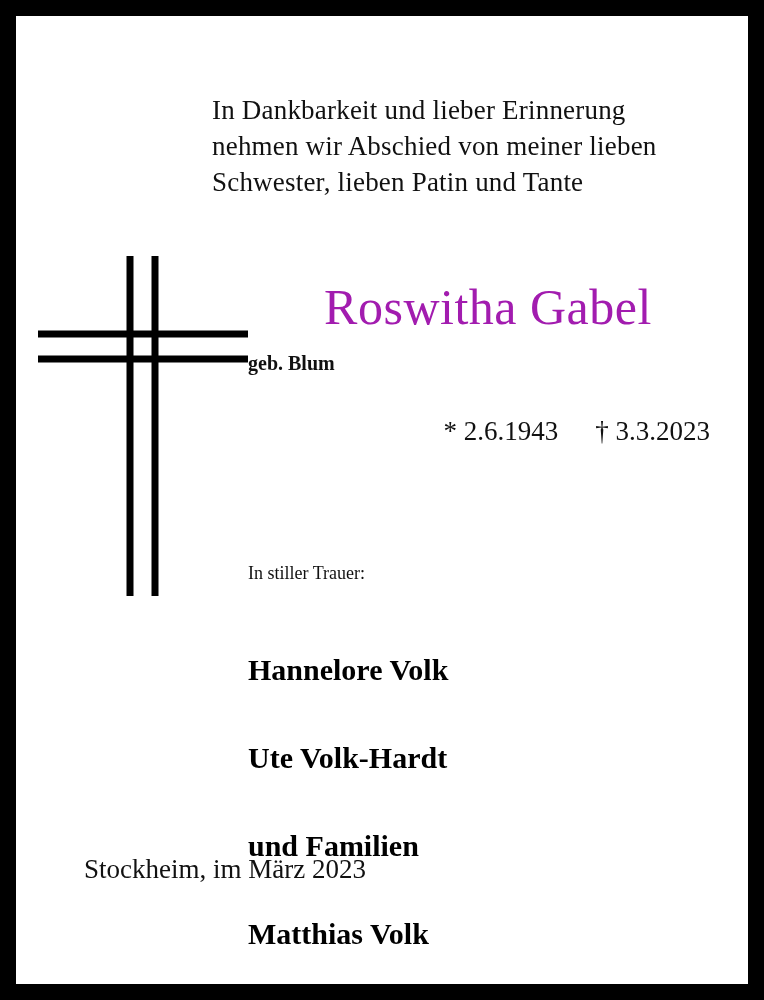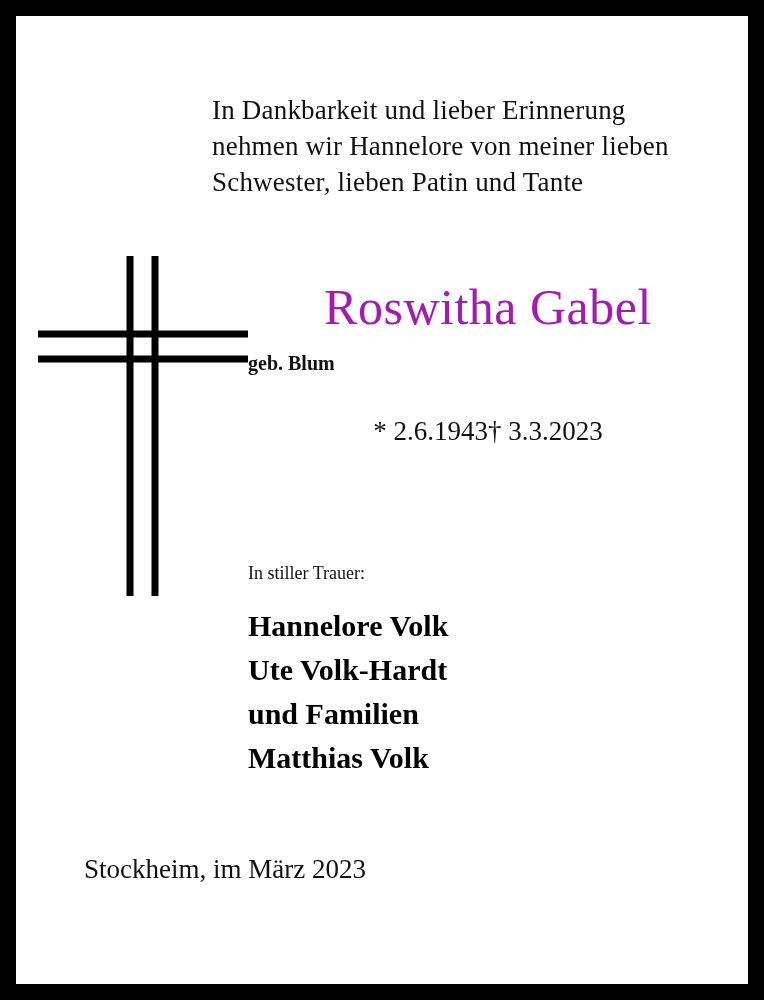--- a/index.html
+++ b/index.html
@@ -70,59 +70,60 @@
     font-size: 20px;
     font-weight: bold;
     color: #111111;
   }
   .dates {
     position: absolute;
     left: 232px;
     top: 400px;
     width: 480px;
     display: flex;
-    justify-content: center;
+    justify-content: flex-end;
     padding: 0 18px;
     box-sizing: border-box;
     font-size: 27px;
     color: #111111;
+    gap: 37px;
   }
   .mourning-label {
     position: absolute;
     left: 232px;
     top: 547px;
     font-size: 18px;
     color: #111111;
   }
   .mourners {
     position: absolute;
     left: 232px;
     top: 588px;
     font-size: 30px;
     font-weight: bold;
     line-height: 44px;
     color: #000000;
   }
-  .mourner { display: block; }
+  .mourner { display: block; margin-top: 44px; }
   .place {
     position: absolute;
     left: 68px;
     top: 838px;
     font-size: 27px;
     color: #111111;
   }
 </style>
 </head>
 <body>
 
 <div class="obituary">
 
   <div class="intro">
     <span class="intro-line">In Dankbarkeit und lieber Erinnerung</span>
-    <span class="intro-line">nehmen wir Hannelore von meiner lieben</span>
+    <span class="intro-line">nehmen wir Abschied von meiner lieben</span>
     <span class="intro-line last">Schwester, lieben Patin und Tante</span>
   </div>
 
   <div class="cross">
     <svg width="210" height="340" viewBox="0 0 210 340" xmlns="http://www.w3.org/2000/svg">
       <g stroke="#000000" stroke-width="7" fill="none">
         <line x1="92" y1="0" x2="92" y2="340"></line>
         <line x1="117" y1="0" x2="117" y2="340"></line>
         <line x1="0" y1="78" x2="210" y2="78"></line>
         <line x1="0" y1="103" x2="210" y2="103"></line>

